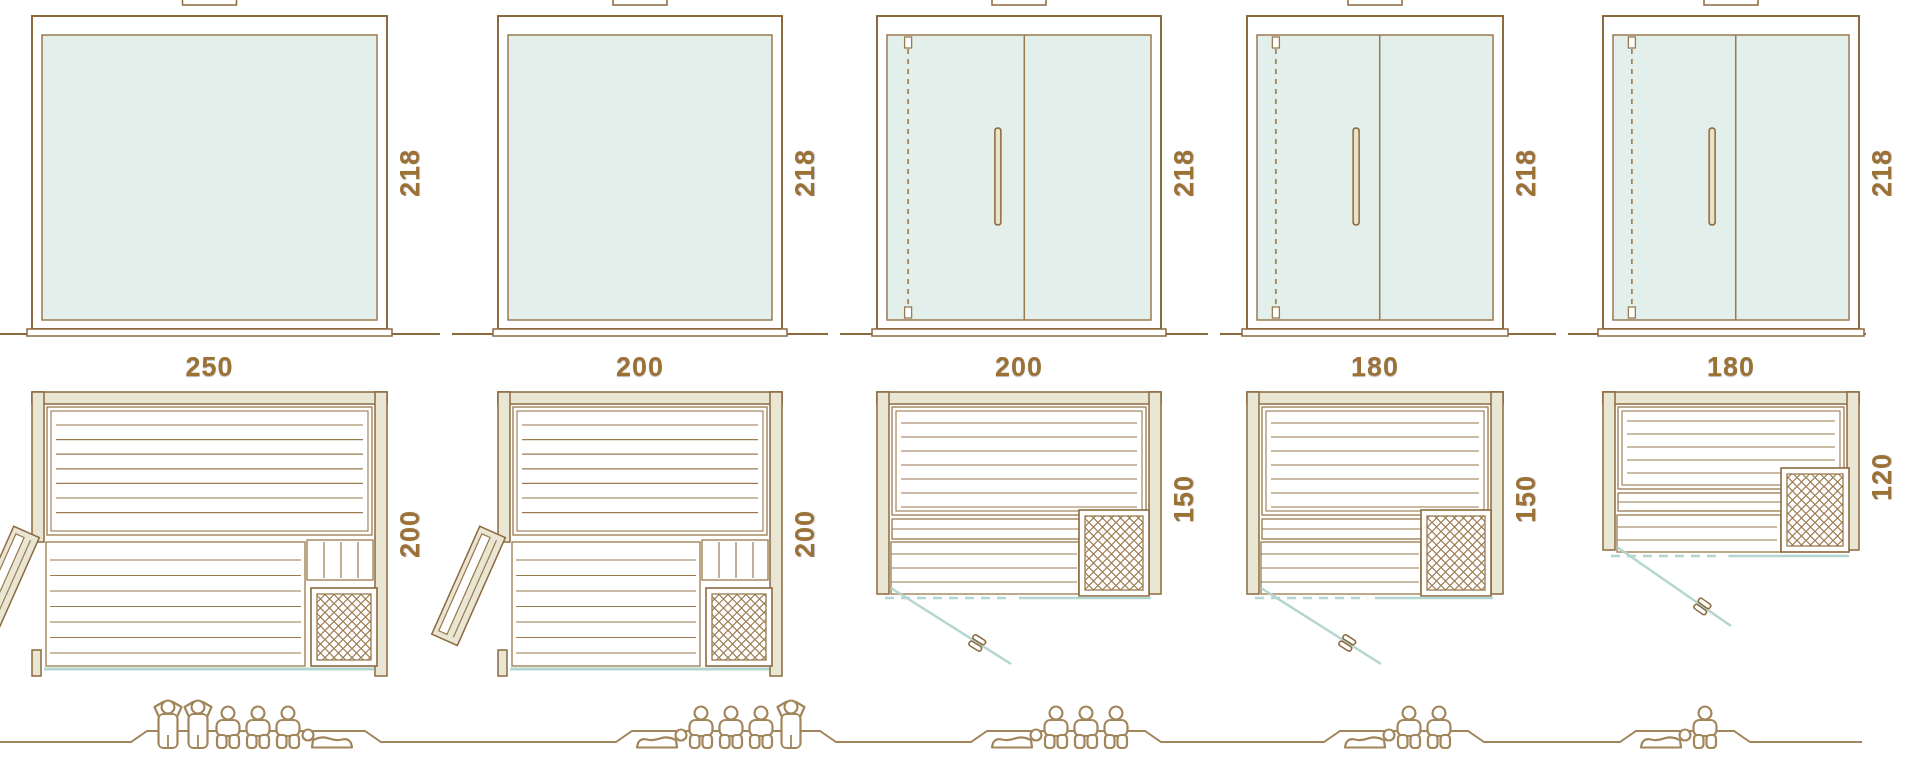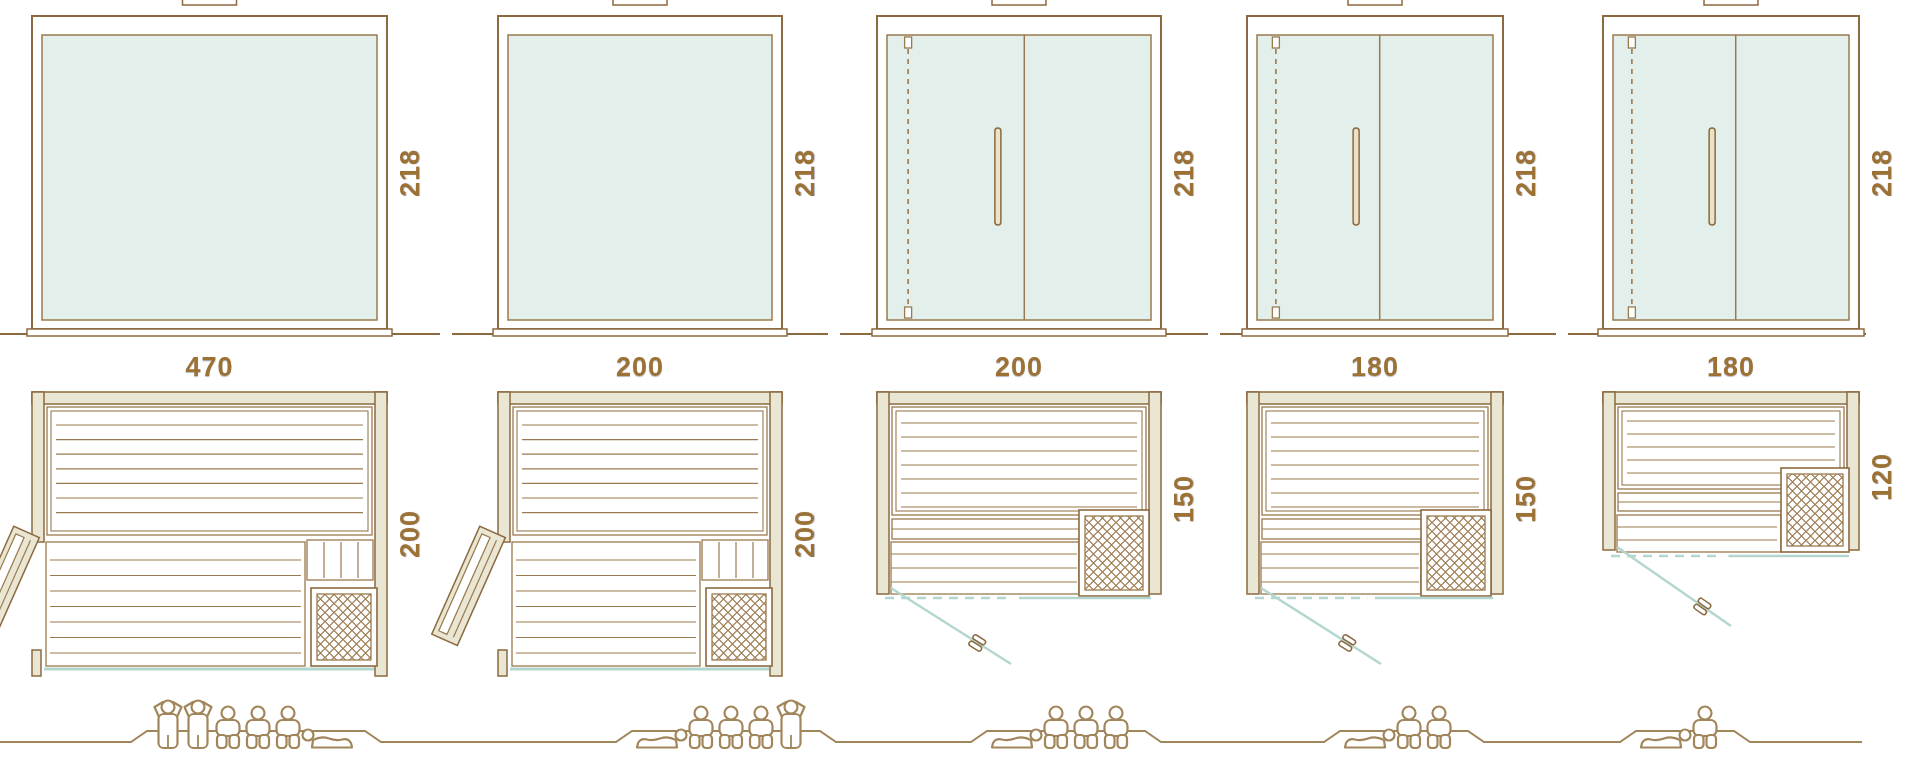--- a/index.html
+++ b/index.html
@@ -186,21 +186,21 @@
         <rect x="319" y="196" width="66" height="78" fill="#fff" stroke="#8c6a40" stroke-width="1.6"></rect>
         <rect x="325" y="202" width="54" height="66" fill="url(#lat0)" stroke="#9a7a4f" stroke-width="1.3"></rect>
       </g>
       <line x1="52" y1="277" x2="382" y2="277" stroke="#b3d7d0" stroke-width="3"></line>
       <g transform="translate(52,150) rotate(24)">
         <rect x="-34" y="-2" width="28" height="118" fill="#e9e6d3" stroke="#8c6a40" stroke-width="1.5"></rect>
         <rect x="-29" y="4" width="9" height="106" fill="#fff" stroke="#9a7a4f" stroke-width="1.2"></rect>
         <line x1="-13" y1="4" x2="-13" y2="110" stroke="#9a7a4f" stroke-width="1.2"></line>
       </g>
     </svg>
-    <div class="dim h" style="left: 32px; top: 352px; width: 355px;">470</div>
+    <div class="dim h" style="left: 32px; top: 352px; width: 355px;">250</div>
     <div class="dim v" style="left: 395px; top: 228px;">218</div>
     <div class="dim v" style="left: 395px; top: 589px;">200</div>
     <svg width="308" height="342" class="abs" style="left: 486px; top: 0px; overflow: hidden;">
       <rect x="127" y="-4" width="54" height="9" fill="#fff" stroke="#8c6a40" stroke-width="1.5"></rect>
       <rect x="12" y="16" width="284" height="313" fill="#fff" stroke="#8c6a40" stroke-width="2"></rect>
       <rect x="22" y="35" width="264" height="285" fill="#e2efeb" stroke="#9a7a4f" stroke-width="1.5"></rect>
       <rect x="7" y="329" width="294" height="7" fill="#fff" stroke="#8c6a40" stroke-width="1.5"></rect>
     </svg>
     <svg width="364" height="369" class="abs" style="left: 458px; top: 392px;">
       <defs>

